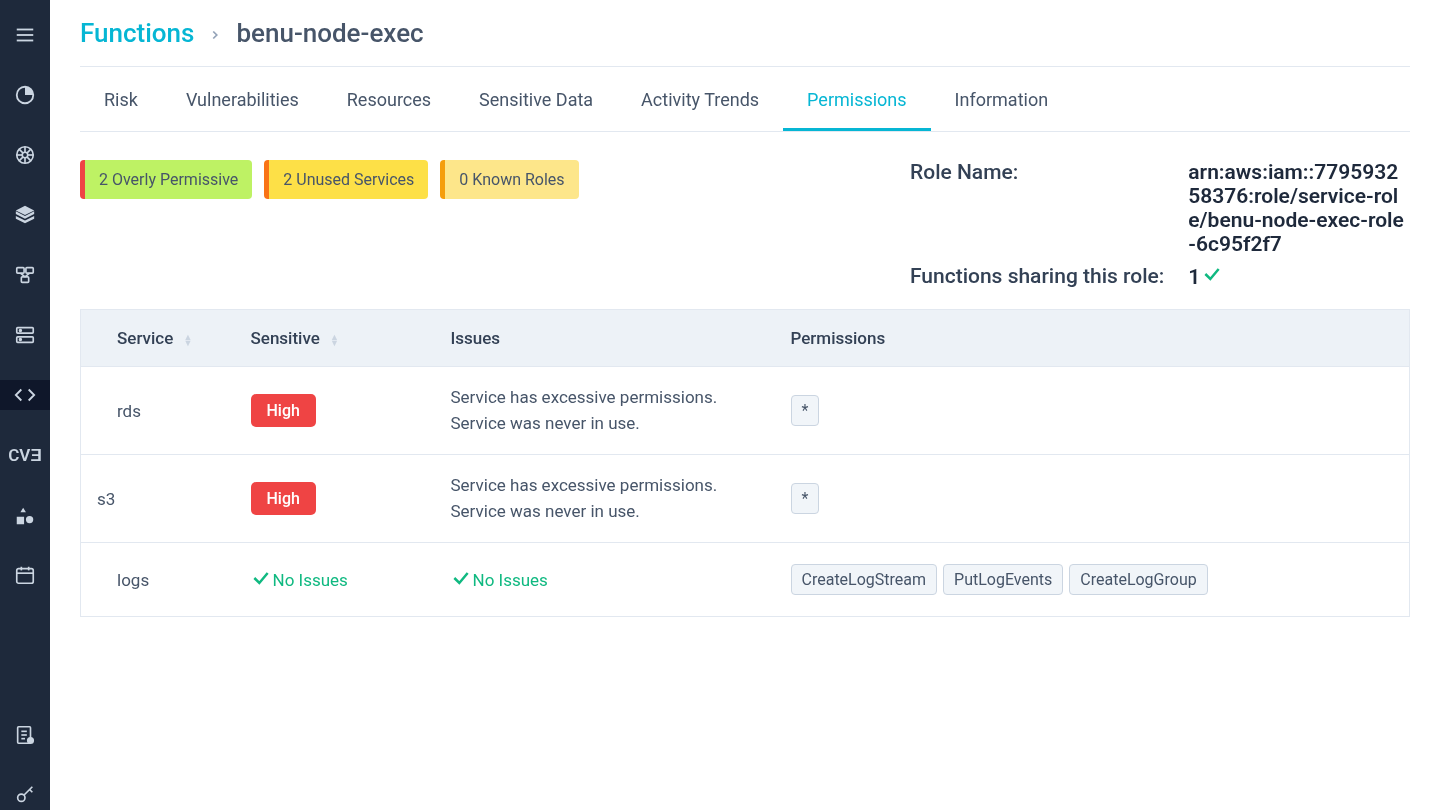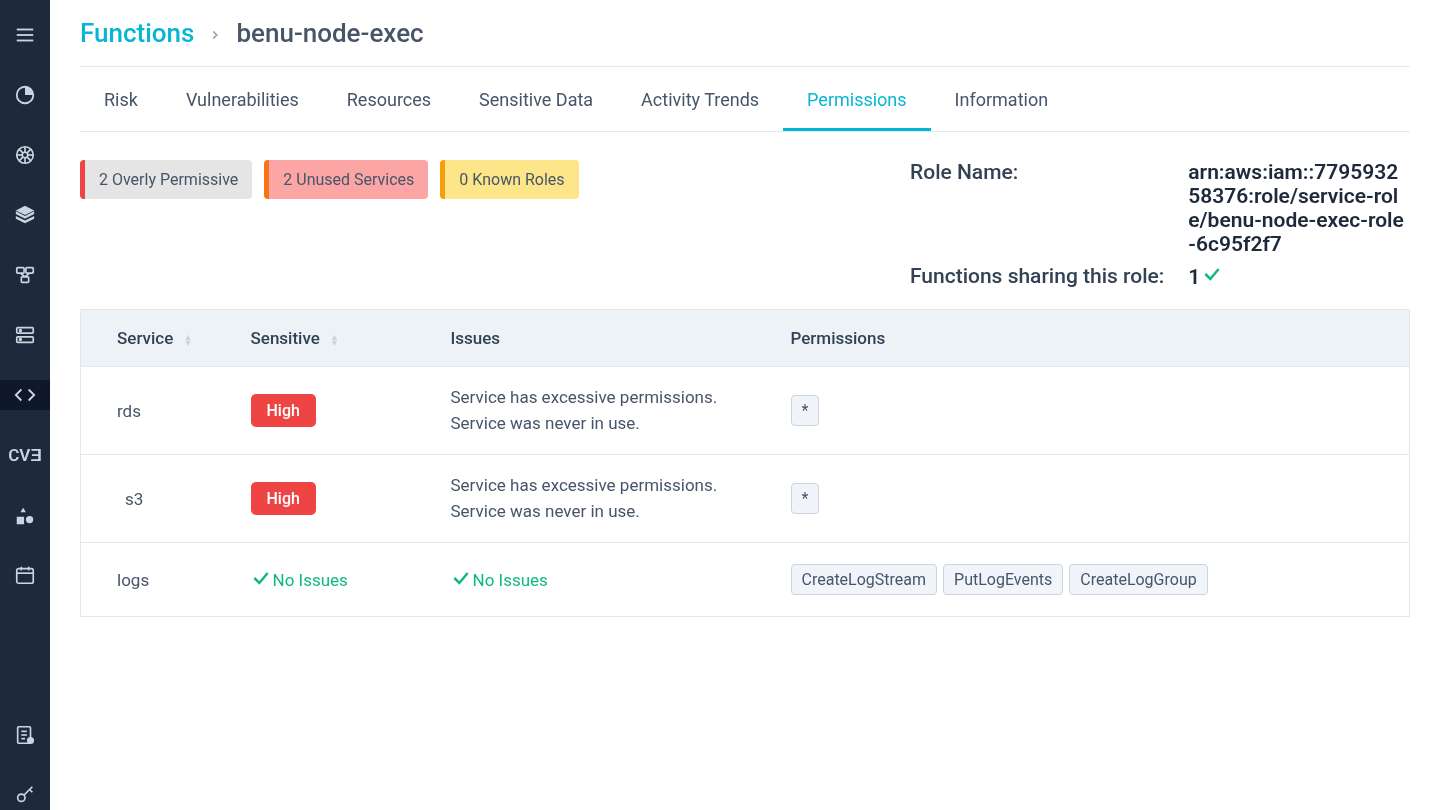--- a/index.html
+++ b/index.html
@@ -14,22 +14,22 @@
 .breadcrumb { display: flex; align-items: flex-start; gap: 14px; padding: 18px 0; border-bottom: 1px solid #e2e8f0; font-size: 26px; font-weight: 500; }
 .bc-parent { color: #06b6d4; cursor: pointer; }
 .bc-chevron { color: #94a3b8; }
 .bc-current { color: #475569; }
 .tabs { display: flex; border-bottom: 1px solid #e2e8f0; gap: 0; }
 .tab { padding: 22px 24px 18px; font-size: 18px; color: #475569; cursor: pointer; border-bottom: 3px solid transparent; }
 .tab.active { color: #06b6d4; border-bottom-color: #06b6d4; }
 .summary-row { display: flex; padding: 28px 0 20px; align-items: flex-start; }
 .badges { display: flex; gap: 12px; }
 .badge { padding: 10px 14px; border-radius: 4px; font-size: 16px; font-weight: 400; border-left: 5px solid; }
-.badge.red { background: #e5e5e5; border-left-color: #ef4444; color: #475569; }
-.badge.orange { background: #fca5a5; border-left-color: #f97316; color: #475569; }
+.badge.red { background: #bef264; border-left-color: #ef4444; color: #475569; }
+.badge.orange { background: #fde047; border-left-color: #f97316; color: #475569; }
 .badge.yellow { background: #fde68a; border-left-color: #f59e0b; color: #475569; }
 .meta { margin-left: auto; display: grid; grid-template-columns: auto auto; column-gap: 24px; row-gap: 8px; font-size: 21px; max-width: 500px; }
 .meta-label { color: #334155; font-weight: 500; text-align: left; }
 .meta-value { color: #1e293b; font-weight: 600; word-break: break-all; }
 .meta-value.count { display: flex; align-items: center; gap: 2px; }
 .check { color: #10b981; }
 table { width: 100%; border-collapse: collapse; border: 1px solid #e2e8f0; border-radius: 4px; }
 thead th { background: #edf2f7; font-weight: 500; color: #334155; padding: 18px 20px; text-align: left; font-size: 17px; }
 tbody td { padding: 18px 20px; border-top: 1px solid #e2e8f0; font-size: 17px; vertical-align: middle; }
 .sort { display: inline-flex; flex-direction: column; margin-left: 6px; vertical-align: middle; }
@@ -202,21 +202,21 @@
           <tr>
             <td style="padding-left: 36px;">rds</td>
             <td><span class="sev-pill sev-High">High</span></td>
             <td>
               <div class="issue-line">Service has excessive permissions.</div>
               <div class="issue-line">Service was never in use.</div>
             </td>
             <td><span class="perm-chip">*</span></td>
           </tr>
           <tr>
-            <td style="padding-left: 44px;">s3</td>
+            <td style="padding-left: 16px;">s3</td>
             <td><span class="sev-pill sev-High">High</span></td>
             <td>
               <div class="issue-line">Service has excessive permissions.</div>
               <div class="issue-line">Service was never in use.</div>
             </td>
             <td><span class="perm-chip">*</span></td>
           </tr>
           <tr>
             <td style="padding-left: 36px;">logs</td>
             <td><span class="no-issues"><span class="check"><svg width="20" height="20" viewBox="0 0 24 24" fill="none" stroke="currentColor" stroke-width="3">

